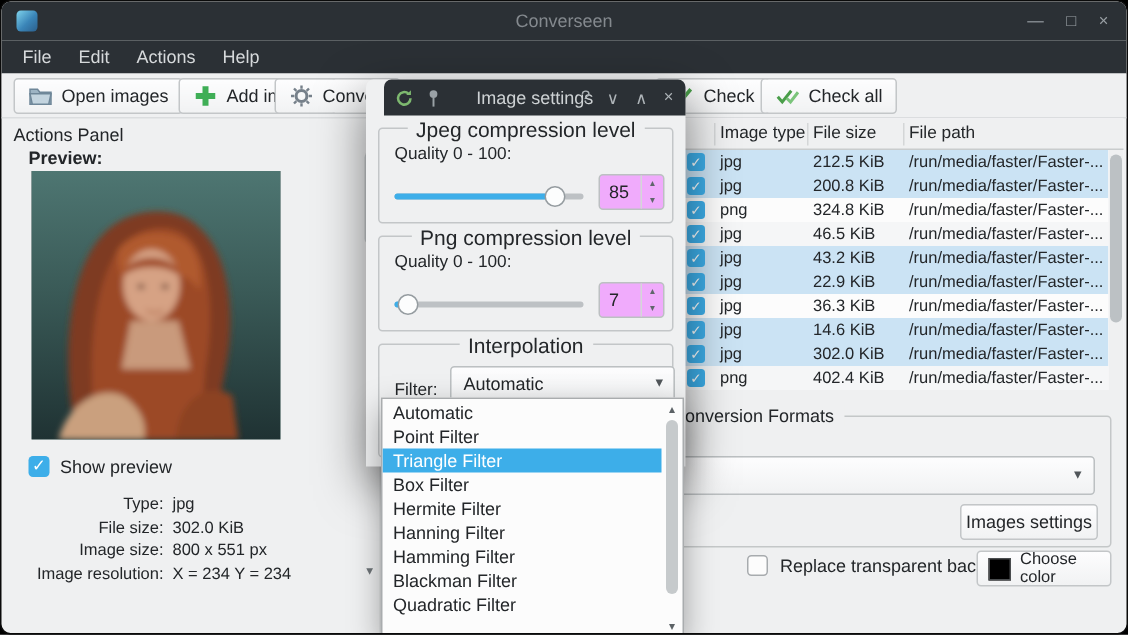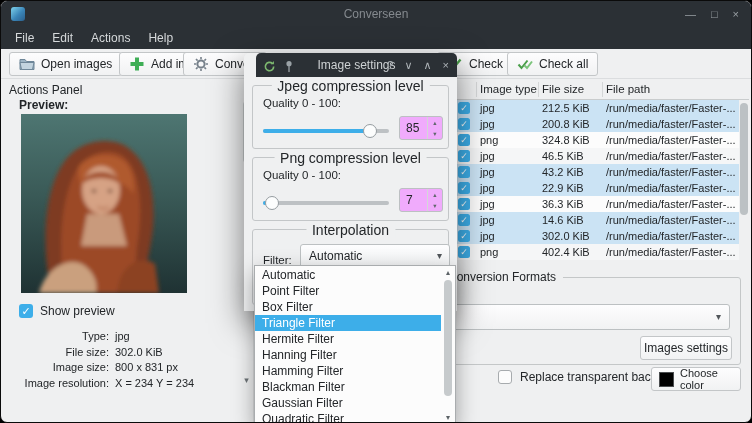--- a/index.html
+++ b/index.html
@@ -220,21 +220,21 @@
     <div class="info-row">
         <span class="info-label">Type:</span>
         <span>jpg</span>
       </div>
     <div class="info-row">
         <span class="info-label">File size:</span>
         <span>302.0 KiB</span>
       </div>
     <div class="info-row">
         <span class="info-label">Image size:</span>
-        <span>800 x 831 px</span>
+        <span>800 x 551 px</span>
       </div>
     <div class="info-row">
         <span class="info-label">Image resolution:</span>
         <span>X = 234 Y = 234</span>
       </div>
   </div>
 
   <div class="panel-scroll-thumb"></div>
   <div class="panel-scroll-arrow">▾</div>
   <div class="vsep"></div>
@@ -399,27 +399,26 @@
         <span>Automatic</span>
         <span class="arrow">▾</span>
       </div>
     </div>
   </div>
 
   <div class="popup">
     <div class="plist">
         <div class="pitem">Automatic</div>
         <div class="pitem">Point Filter</div>
+        <div class="pitem hl">Triangle Filter</div>
         <div class="pitem">Box Filter</div>
-        <div class="pitem hl">Triangle Filter</div>
         <div class="pitem">Hermite Filter</div>
         <div class="pitem">Hanning Filter</div>
         <div class="pitem">Hamming Filter</div>
         <div class="pitem">Blackman Filter</div>
-        <div class="pitem">Gaussian Filter</div>
         <div class="pitem">Quadratic Filter</div>
       </div>
     <div class="pop-scroll">
       <div class="ps-up">▴</div>
       <div class="ps-thumb"></div>
       <div class="ps-down">▾</div>
     </div>
   </div>
 
 </div>

